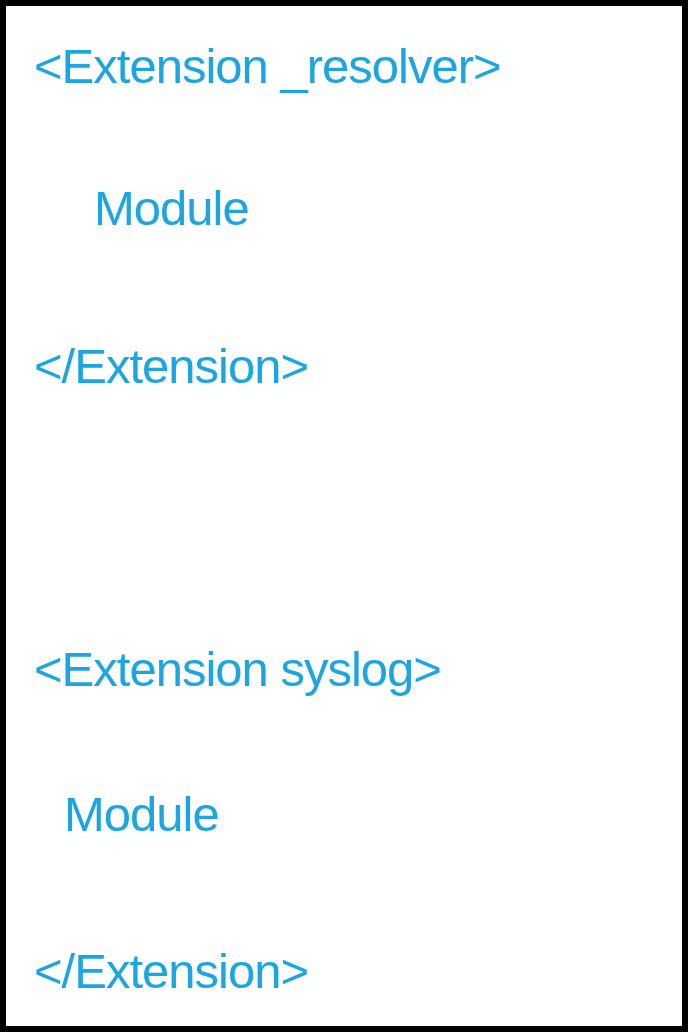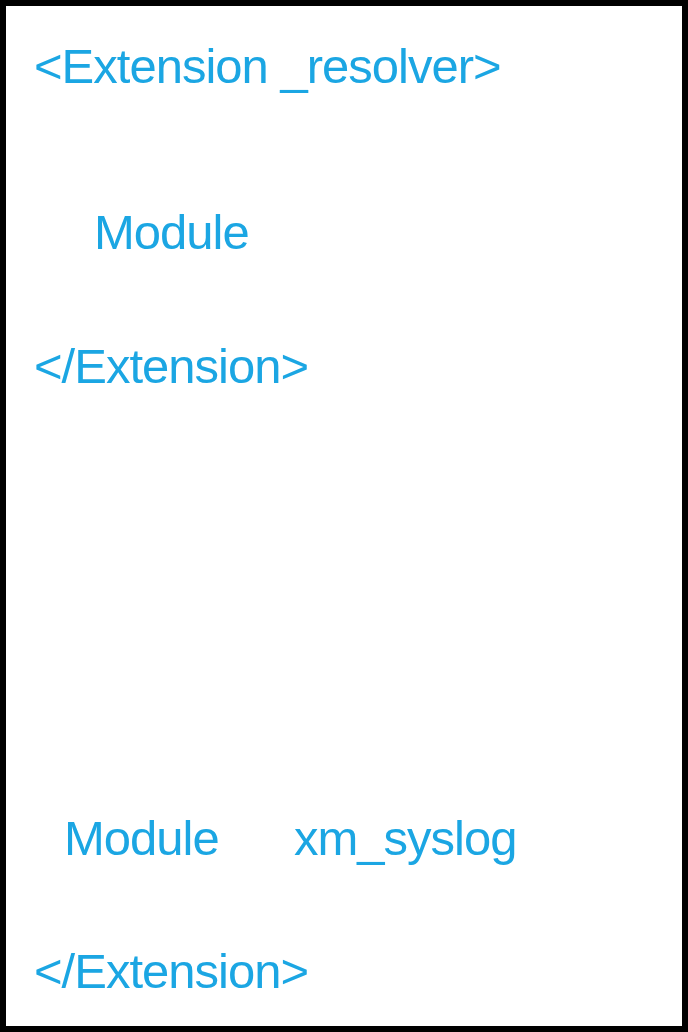--- a/index.html
+++ b/index.html
@@ -25,40 +25,40 @@
     color: #1BA6E3;
     white-space: pre;
   }
   
   .l1 { top: 36px;  left: 28px; }
   .l2 { top: 178px; left: 0;  width: 100%; }
   .l3 { top: 336px; left: 28px; }
   .l4 { top: 639px; left: 28px; }
   .l5 { top: 784px; left: 0;  width: 100%; }
   .l6 { top: 941px; left: 28px; }
-  .seg { position: absolute; top: 0; margin-top: 24px; }
+  .seg { position: absolute; top: 0; }
   .l2 .seg-key { left: 88px; }
   .l2 .seg-val { left: 345px; }
   .l5 .seg-key { left: 58px; }
   .l5 .seg-val { left: 288px; }
 </style>
 </head>
 <body>
 
 <div class="canvas">
 
   <div class="code-line l1">&lt;Extension _resolver&gt;</div>
 
   <div class="code-line l2">
     <span class="seg seg-key">Module</span>
   </div>
 
   <div class="code-line l3">&lt;/Extension&gt;</div>
 
+  <div class="code-line l4">&lt;Extension syslog&gt;</div>
 
   <div class="code-line l5">
     <span class="seg seg-key">Module</span>
-    <span class="seg seg-val">xm_syslog</span>
   </div>
 
   <div class="code-line l6">&lt;/Extension&gt;</div>
 
 </div>
 
 </body></html>

